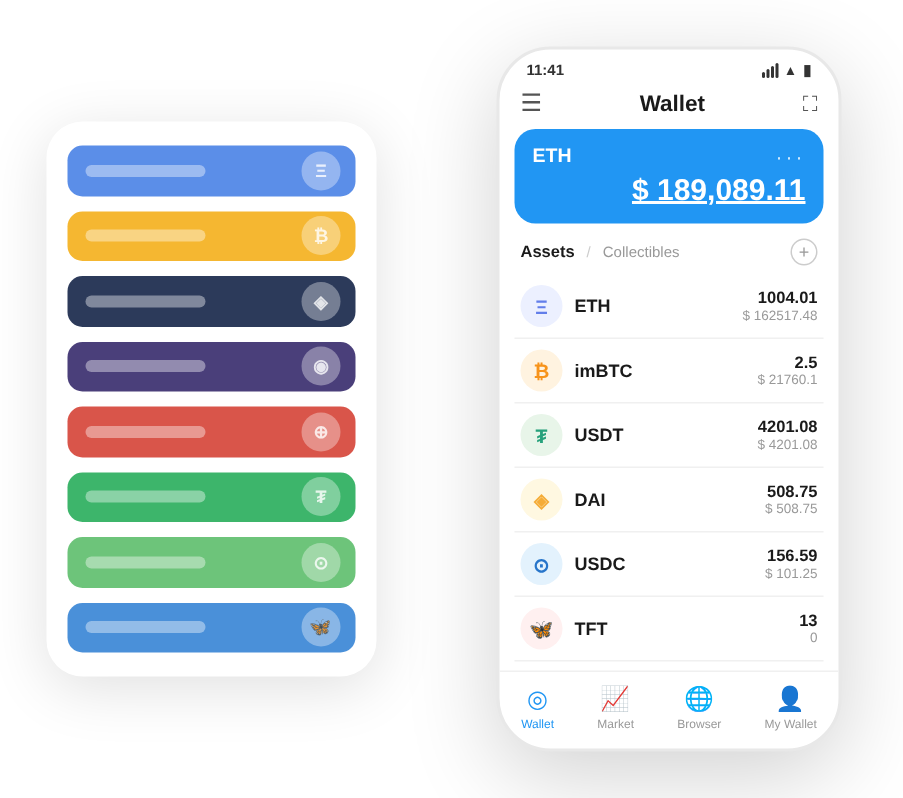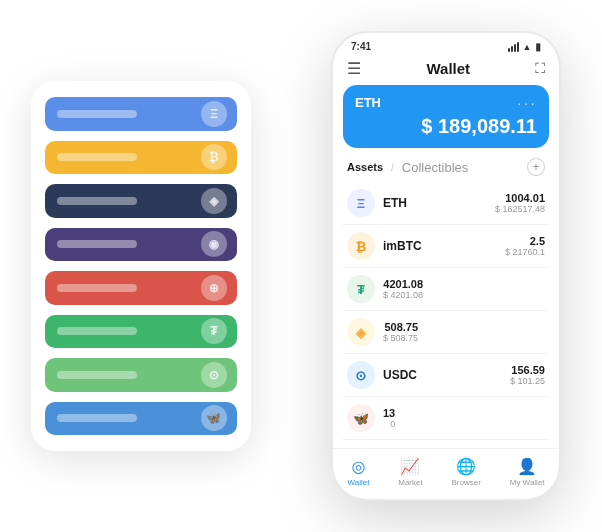--- a/index.html
+++ b/index.html
@@ -166,20 +166,21 @@
     }
     .eth-card-address-icons {
       display: inline-flex;
       gap: 3px;
       margin-left: 3px;
     }
     .eth-card-amount {
       font-size: 20px;
       font-weight: 700;
       text-align: right;
+      text-decoration: underline;
     }
 
     
     .assets-header {
       display: flex;
       align-items: center;
       justify-content: space-between;
       padding: 0 14px 6px;
       text-align: center;
     }
@@ -191,21 +192,21 @@
     .assets-tab-active {
       font-size: 11px;
       font-weight: 700;
       color: #1a1a1a;
     }
     .assets-tab-divider {
       color: #ccc;
       font-size: 10px;
     }
     .assets-tab-inactive {
-      font-size: 13px;
+      font-size: 10px;
       color: #999;
     }
     .assets-add-btn {
       width: 18px;
       height: 18px;
       border: 1.5px solid #ccc;
       border-radius: 50%;
       display: flex;
       align-items: center;
       justify-content: center;
@@ -334,21 +335,21 @@
       </div>
       <div class="strip" style="background: rgb(74, 144, 217);">
         <div class="strip-label"></div>
     <div class="strip-icon">🦋</div>
       </div>
     </div>
 
   <div class="phone">
 
     <div class="phone-status-bar">
-      <span>7:41</span>
+      <span>11:41</span>
       <div class="status-icons">
         <div class="signal-bar">
           <span style="height:4px;"></span>
           <span style="height:6px;"></span>
           <span style="height:8px;"></span>
           <span style="height:10px;"></span>
         </div>
         <span style="font-size:9px;margin:0 1px;">▲</span>
         <span style="font-size:10px;">▮</span>
       </div>
@@ -394,42 +395,45 @@
         <div class="asset-row">
     <div class="asset-icon icon-imbtc">₿</div>
     <span class="asset-name">imBTC</span>
     <div class="asset-amounts">
       <div class="asset-qty">2.5</div>
       <div class="asset-usd">$ 21760.1</div>
     </div>
   </div>
         <div class="asset-row">
     <div class="asset-icon icon-usdt">₮</div>
+    <span class="asset-name">USDT</span>
     <div class="asset-amounts">
       <div class="asset-qty">4201.08</div>
       <div class="asset-usd">$ 4201.08</div>
     </div>
   </div>
         <div class="asset-row">
     <div class="asset-icon icon-dai">◈</div>
+    <span class="asset-name">DAI</span>
     <div class="asset-amounts">
       <div class="asset-qty">508.75</div>
       <div class="asset-usd">$ 508.75</div>
     </div>
   </div>
         <div class="asset-row">
     <div class="asset-icon icon-usdc">⊙</div>
     <span class="asset-name">USDC</span>
     <div class="asset-amounts">
       <div class="asset-qty">156.59</div>
       <div class="asset-usd">$ 101.25</div>
     </div>
   </div>
         <div class="asset-row">
     <div class="asset-icon icon-tft">🦋</div>
+    <span class="asset-name">TFT</span>
     <div class="asset-amounts">
       <div class="asset-qty">13</div>
       <div class="asset-usd">0</div>
     </div>
   </div>
       </div>
 
     <div class="bottom-nav">
 
     <div class="nav-item">

